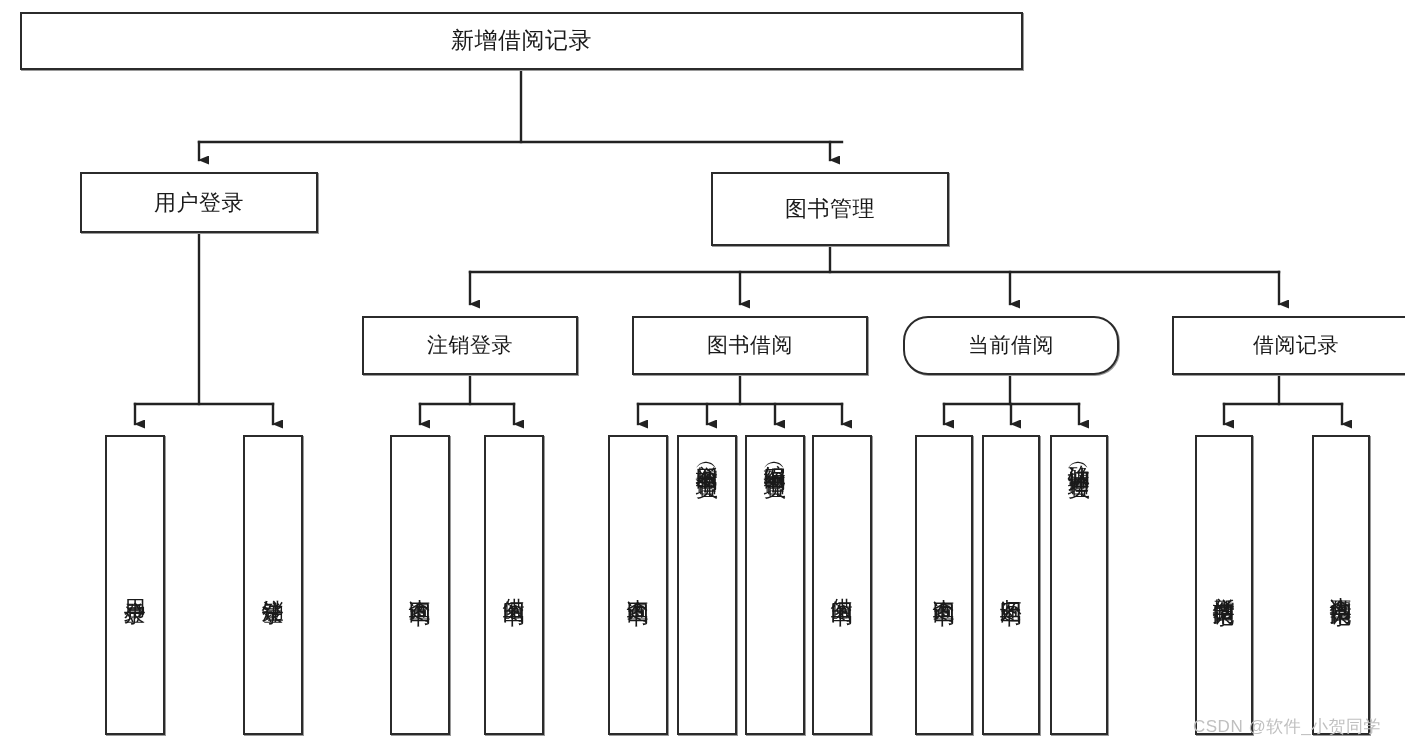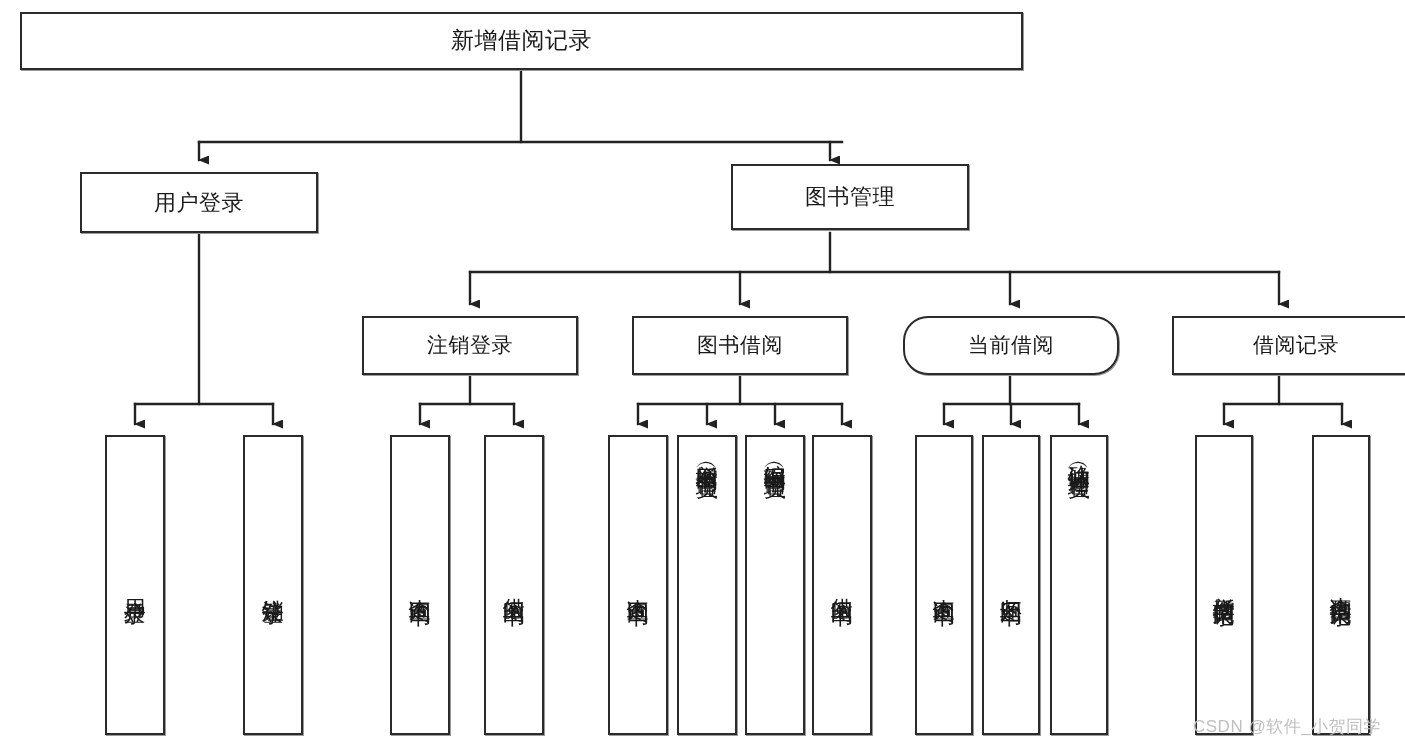--- a/index.html
+++ b/index.html
@@ -132,29 +132,29 @@
   </svg>
 
   <div class="node-box node-root" style="left:20px; top:12px; width:1003px; height:58px;">
     <span class="node-label">新增借阅记录</span>
   </div>
 
   <div class="node-box node-l2" style="left:80px; top:172px; width:238px; height:61px;">
     <span class="node-label">用户登录</span>
   </div>
 
-  <div class="node-box node-l2" style="left:711px; top:164px; width:238px; height:66px;margin-left:20px;">
+  <div class="node-box node-l2" style="left:711px; top:172px; width:238px; height:74px;">
     <span class="node-label">图书管理</span>
   </div>
 
   <div class="node-box node-l3" style="left:362px; top:316px; width:216px; height:59px;">
     <span class="node-label">注销登录</span>
   </div>
 
-  <div class="node-box node-l3" style="left:632px; top:316px; width:216px; height:59px;">
+  <div class="node-box node-l3" style="left:632px; top:316px; width:236px; height:59px;">
     <span class="node-label">图书借阅</span>
   </div>
 
   <div class="node-box node-l3" style="left:903px; top:316px; width:216px; height:59px;border-radius:25px;">
     <span class="node-label">当前借阅</span>
   </div>
 
   <div class="node-box node-l3" style="left:1172px; top:316px; width:248px; height:59px;">
     <span class="node-label">借阅记录</span>
   </div>

